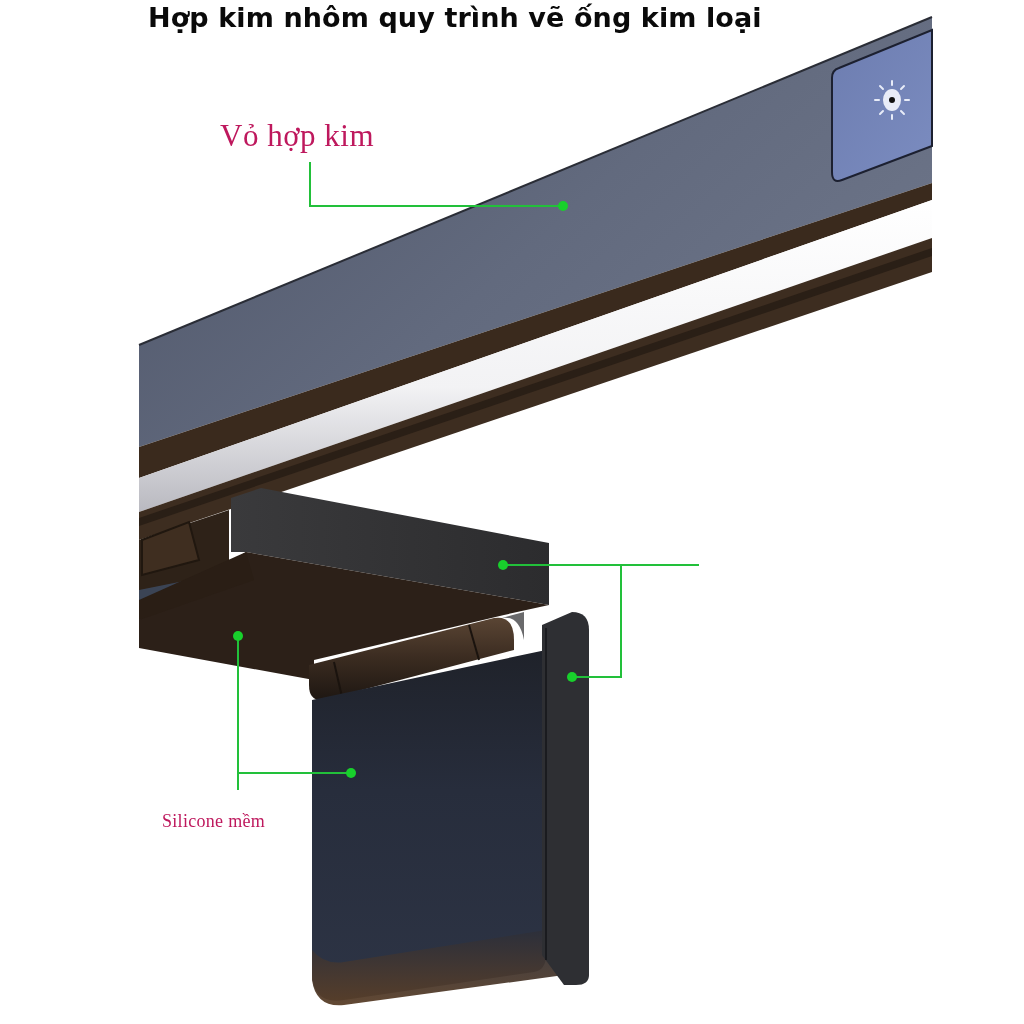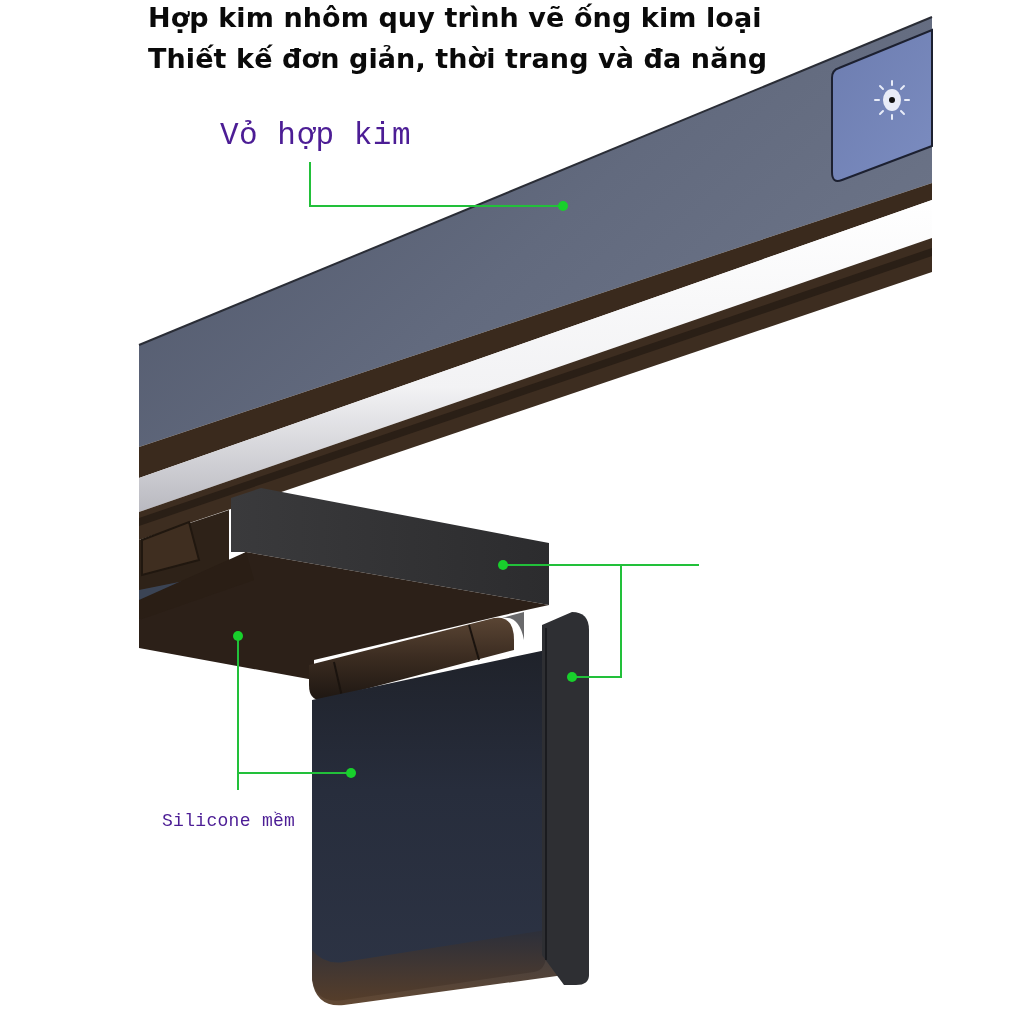--- a/index.html
+++ b/index.html
@@ -5,22 +5,22 @@
     html, body { margin: 0; padding: 0; background: #ffffff; }
     body { width: 1024px; height: 1024px; position: relative; overflow: hidden;
            font-family: "DejaVu Sans", "Liberation Sans", sans-serif; }
     .stage { position: absolute; left: 0; top: 0; width: 1024px; height: 1024px; margin-left: 24px; }
     .stage svg { position: absolute; left: 0; top: 0; }
     .headline { position: absolute; left: 124px; font-weight: bold; color: #0a0a0a;
                 font-size: 27px; letter-spacing: 0.1px; white-space: nowrap;
                 font-family: "DejaVu Sans", sans-serif; }
     .headline.l1 { top: 2px; }
     .headline.l2 { top: 43px; }
-    .label { position: absolute; color: #4c1d95; white-space: nowrap;
-             font-family: Liberation Mono, monospace; font-weight: normal; }
+    .label { position: absolute; color: #be185d; white-space: nowrap;
+             font-family: Liberation Serif, serif; font-weight: normal; }
     .label.shell { left: 196px; top: 118px; font-size: 31px; letter-spacing: 0.5px; }
     .label.clamp { left: 683px; top: 547px; font-size: 31px; letter-spacing: 0.5px; }
     .label.silicone { left: 138px; top: 811px; font-size: 18px; letter-spacing: 0.3px; }
   </style>
 </head>
 <body>
 
 <div class="stage">
   <svg width="1024" height="1024" viewBox="0 0 1024 1024">
     <defs>
@@ -122,17 +122,16 @@
     <g fill="#18d02c">
       <circle cx="539" cy="206" r="5"></circle>
       <circle cx="479" cy="565" r="5"></circle>
       <circle cx="548" cy="677" r="5"></circle>
       <circle cx="214" cy="636" r="5"></circle>
       <circle cx="327" cy="773" r="5"></circle>
     </g>
   </svg>
 
   <div class="headline l1">Hợp kim nhôm quy trình vẽ ống kim loại</div>
-  <div class="headline l2">Thiết kế đơn giản, thời trang và đa năng</div>
 
   <div class="label shell">Vỏ hợp kim</div>
   <div class="label silicone">Silicone mềm</div>
 </div>
 
 </body></html>

